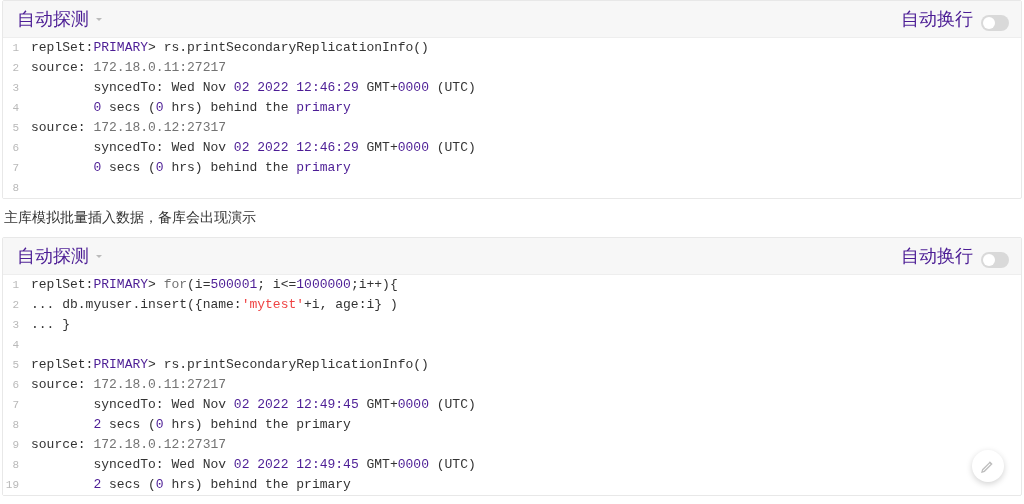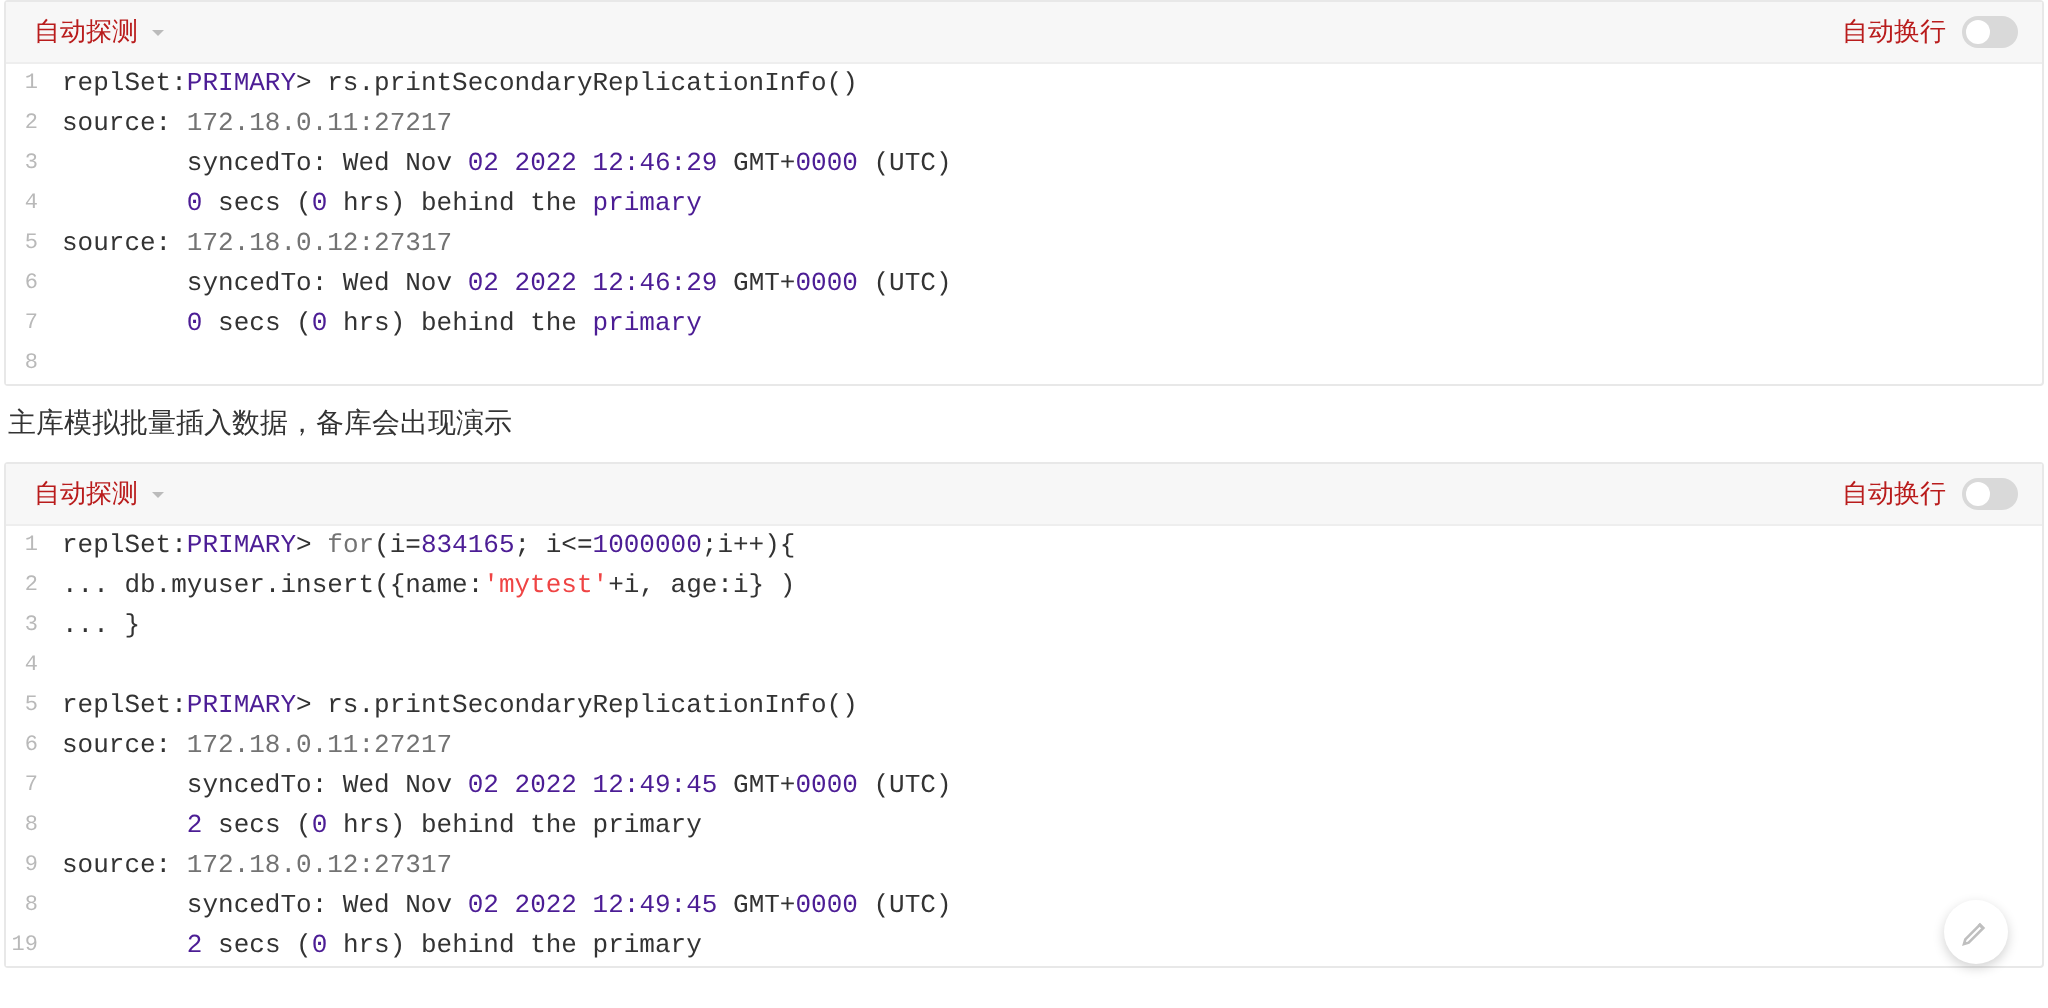--- a/index.html
+++ b/index.html
@@ -2,24 +2,24 @@
 <html><head>
 <meta charset="utf-8">
 <style>
   * { margin:0; padding:0; box-sizing:border-box; }
   body { font-family: -apple-system, BlinkMacSystemFont, "Segoe UI", Arial, sans-serif; font-size:13px; color:#333; background:#fff; padding:0; }
   .page { width:1024px; }
 
   .caption { padding:6px 6px 6px 4px; font-size:14px; color:#333; margin-top:4px; margin-bottom:4px; }
 
   .codeblock { border:1px solid #e8e8e8; border-radius:2px; background:#fff; margin:0 2px 0 2px; }
-  .toolbar { display:flex; align-items:center; justify-content:space-between; padding:6px 12px 6px 14px; background:#f7f7f7; border-bottom:1px solid #eee; font-size:13px; color:#b91c1c; }
+  .toolbar { display:flex; align-items:center; justify-content:space-between; padding:6px 12px 6px 14px; background:#f7f7f7; border-bottom:1px solid #eee; font-size:18px; color:#4c1d95; }
   .tb-left { display:flex; align-items:center; gap:4px; cursor:pointer; }
   .dropdown-caret { width:0; height:0; border-left:3px solid transparent; border-right:3px solid transparent; border-top:3px solid #bbb; display:inline-block; margin-left:3px; }
-  .tb-right { display:flex; align-items:center; gap:8px; }
+  .tb-right { display:flex; align-items:flex-end; gap:8px; }
   .switch { position:relative; width:28px; height:16px; background:#d9d9d9; border-radius:10px; }
   .switch-knob { position:absolute; top:2px; left:2px; width:12px; height:12px; border-radius:50%; background:#fff; }
 
   .code-area { font-family: Consolas, Monaco, "Courier New", monospace; font-size:13px; line-height:20px; color:#333; }
   .code-line { display:flex; align-items:flex-start; }
   .gutter { width:22px; min-width:22px; text-align:right; padding-right:6px; color:#b9b9b9; font-size:11px; user-select:none; background:#fff; }
   .code { white-space:pre; padding-left:6px; flex:1; }
   .kw-red { color:#737373; }
   .kw-num { color:#4c1d95; }
   .kw-str { color:#ef4444; }
@@ -93,21 +93,21 @@
       <div class="tb-right">
         <span>自动换行</span>
         <div class="switch">
             <div class="switch-knob"></div>
           </div>
       </div>
     </div>
     <div class="code-area">
         <div class="code-line">
           <div class="gutter">1</div>
-          <div class="code"><span>replSet:</span><span class="kw-pri">PRIMARY</span><span>&gt; </span><span class="kw-red">for</span><span>(i=</span><span class="kw-num">834165</span><span>; i&lt;=</span><span class="kw-num">1000000</span><span>;i++){</span></div>
+          <div class="code"><span>replSet:</span><span class="kw-pri">PRIMARY</span><span>&gt; </span><span class="kw-red">for</span><span>(i=</span><span class="kw-num">500001</span><span>; i&lt;=</span><span class="kw-num">1000000</span><span>;i++){</span></div>
         </div>
         <div class="code-line">
           <div class="gutter">2</div>
           <div class="code"><span>... db.myuser.insert({name:</span><span class="kw-str">'mytest'</span><span>+i, age:i} )</span></div>
         </div>
         <div class="code-line">
           <div class="gutter">3</div>
           <div class="code"><span>... }</span></div>
         </div>
         <div class="code-line">

